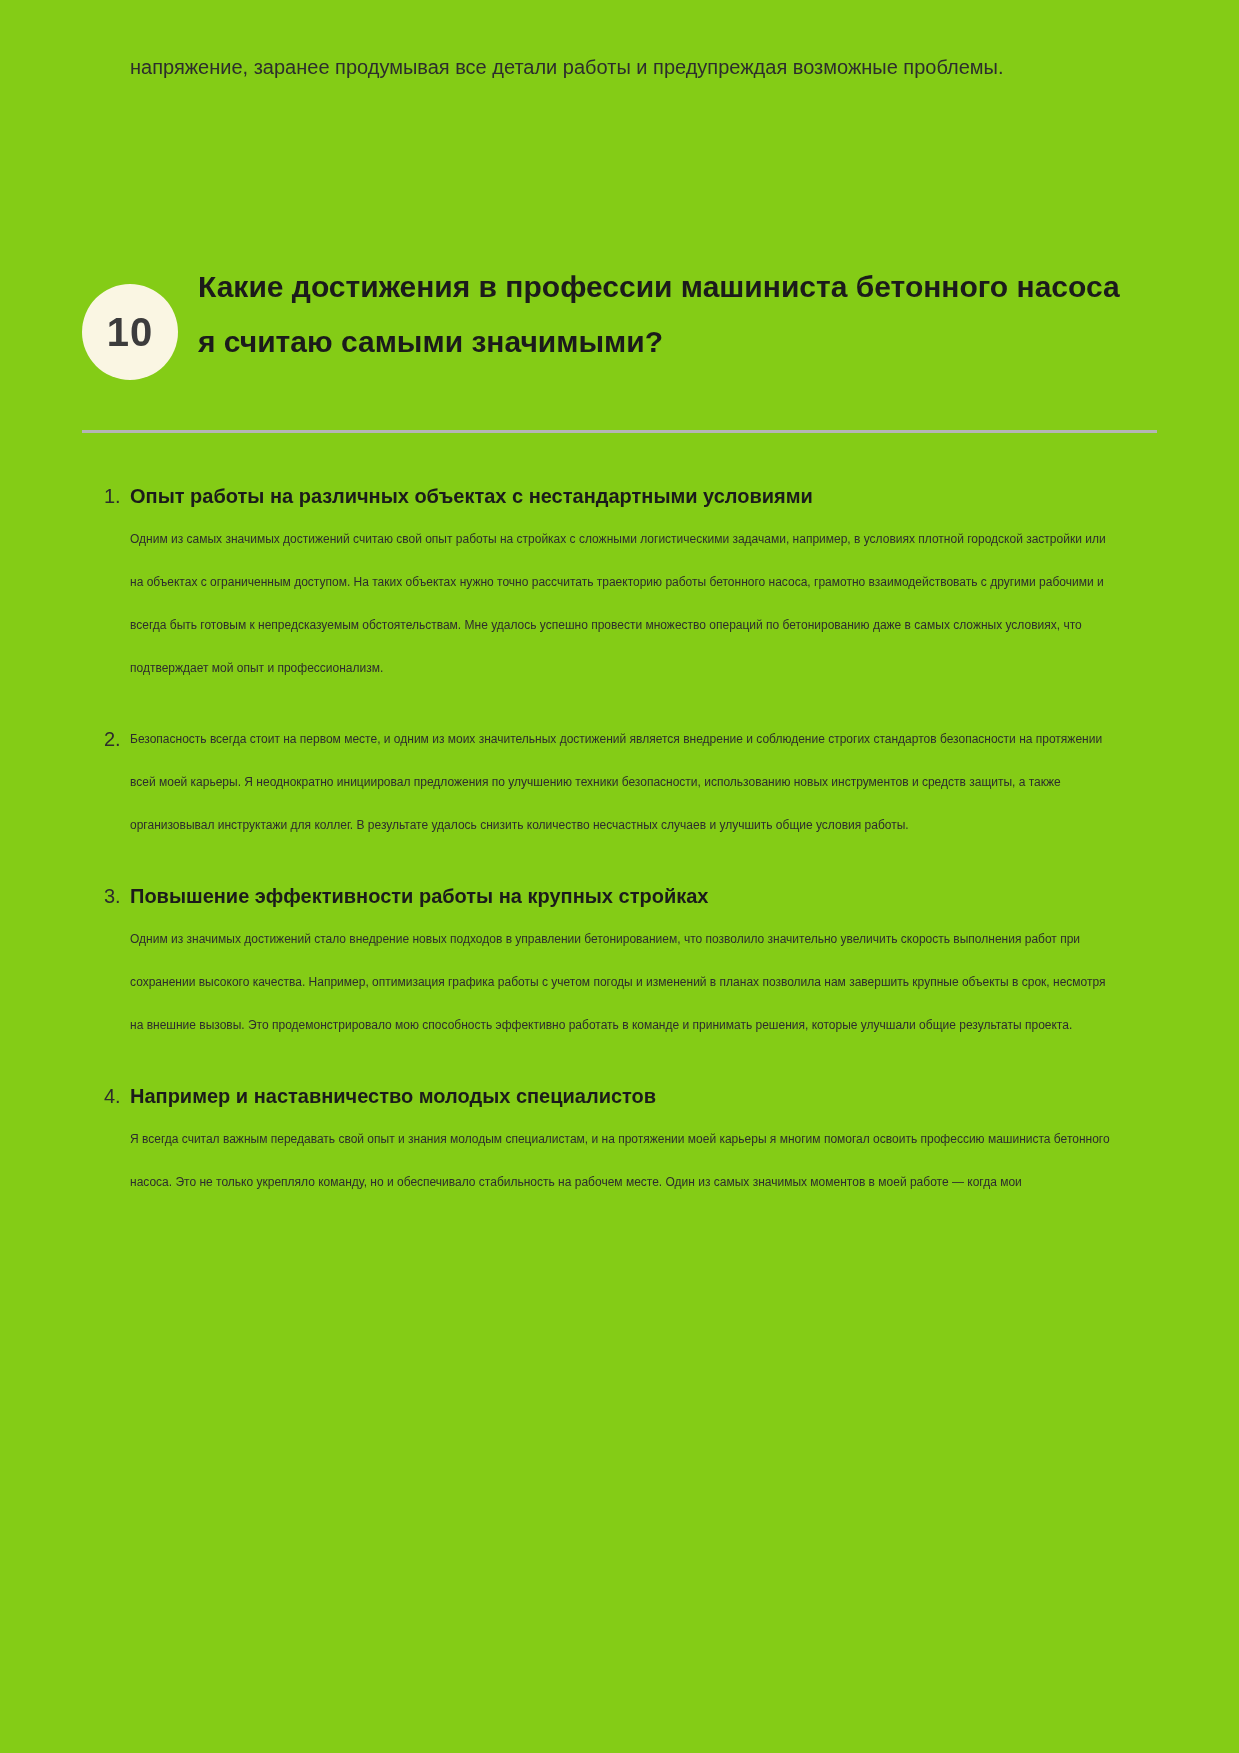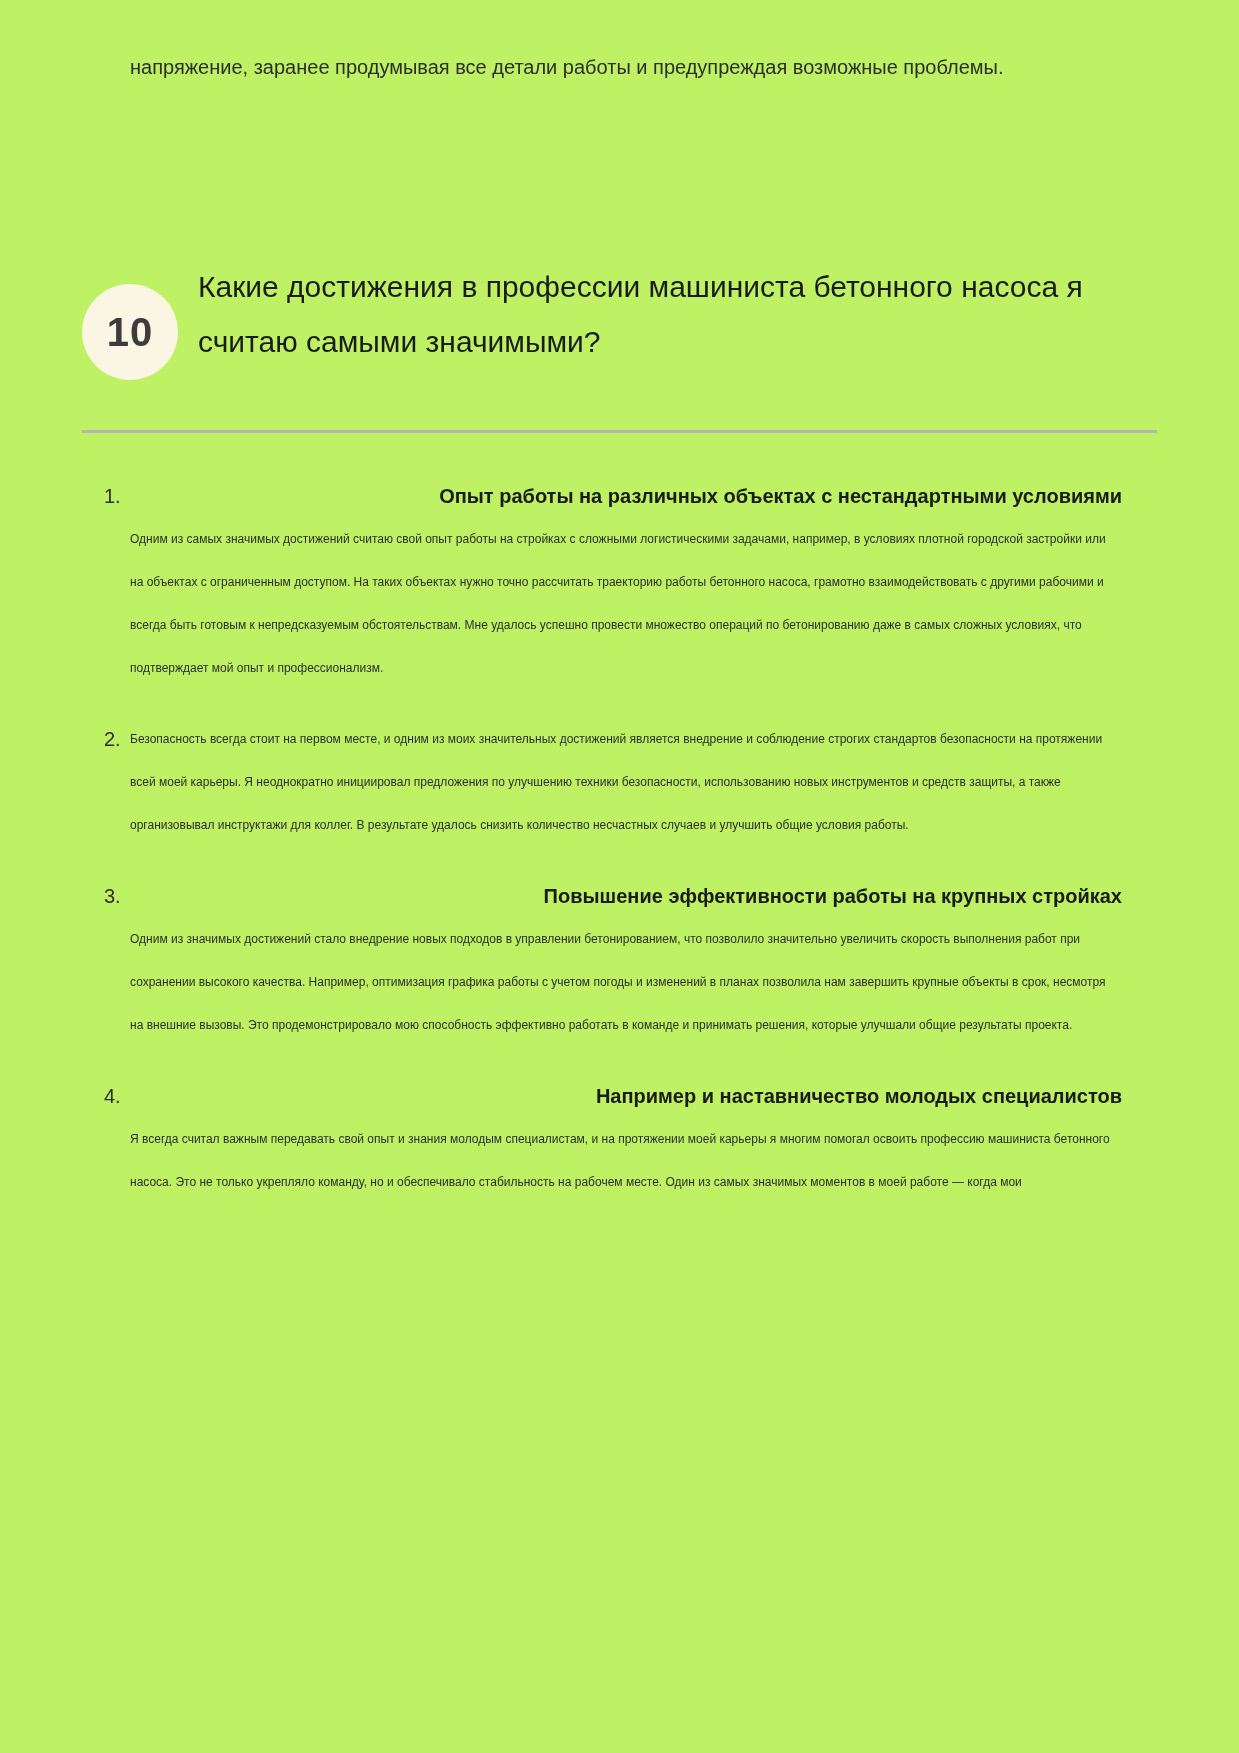--- a/index.html
+++ b/index.html
@@ -7,21 +7,21 @@
   body {
     width: 1239px;
     min-height: 1753px;
     font-family: "Liberation Sans", "DejaVu Sans", sans-serif;
     color: #2d2d2d;
     overflow: hidden;
   }
   .page {
     width: 1239px;
     min-height: 1753px;
-    background: #bef264;
+    background: #84cc16;
     padding: 46px 80px 20px 82px;
   }
   
   .intro {
     margin-left: 48px;
     width: 960px;
     font-size: 20px;
     line-height: 42px;
     color: #2d2d2d;
   }
@@ -46,21 +46,21 @@
     text-align: right;
   }
   .badge-number {
     font-size: 40px;
     font-weight: bold;
     color: #3c3c3c;
     letter-spacing: 1px;
   }
   .section-title {
     font-size: 30px;
-    font-weight: normal;
+    font-weight: bold;
     line-height: 55px;
     color: #1b1b1b;
     max-width: 940px;
     padding-top: 3px;
   }
   .divider {
     margin-top: 50px;
     width: 1075px;
     height: 3px;
     background: #b5b5b5;
@@ -84,21 +84,20 @@
     font-size: 20px;
     line-height: 43px;
     color: #2d2d2d;
   }
   .item-content { flex: 1 1 auto; }
   .item-title {
     font-size: 20px;
     font-weight: bold;
     line-height: 43px;
     color: #1b1b1b;
-    text-align: right;
   }
   .item-body {
     font-size: 12px;
     line-height: 43px;
     color: #2d2d2d;
   }
 </style>
 </head>
 <body>
 

